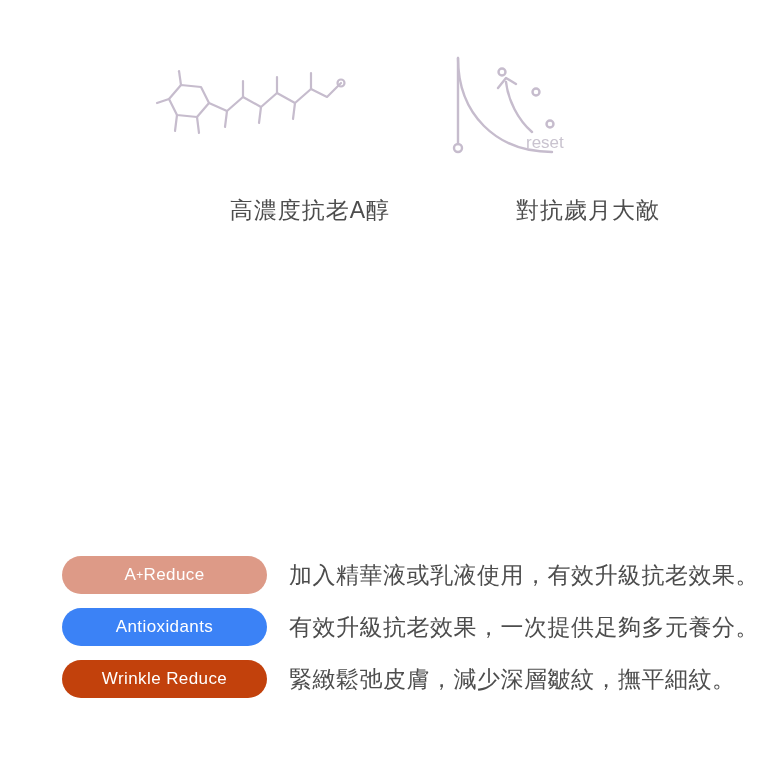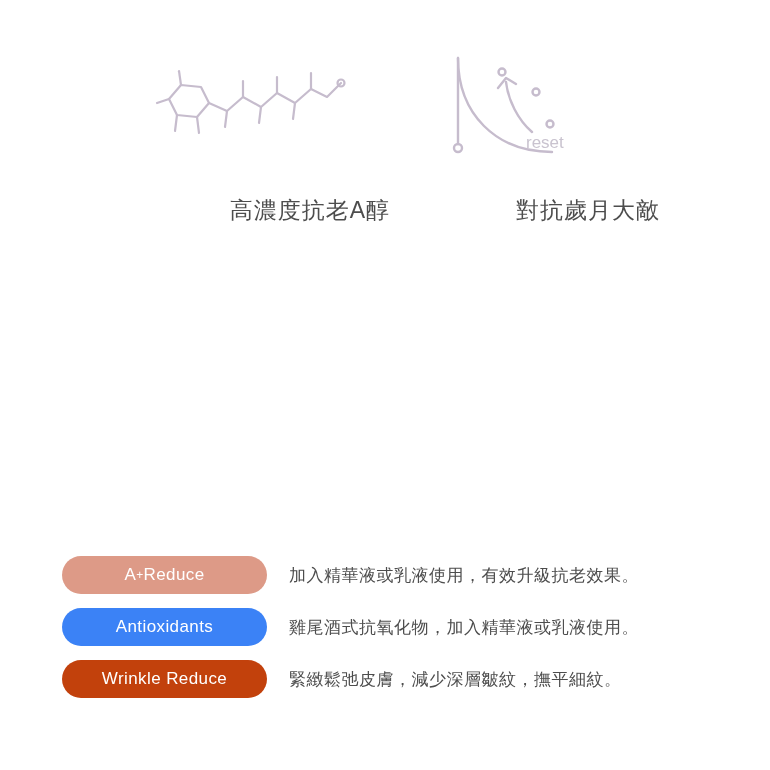--- a/index.html
+++ b/index.html
@@ -75,21 +75,21 @@
     display: flex;
     align-items: center;
     justify-content: center;
     letter-spacing: 0.4px;
     font-family: "Liberation Sans", sans-serif;
   }
   .benefit-tag.tone-2 { background: #3b82f6; }
   .benefit-tag.tone-3 { background: #c2410c; }
   .benefit-text {
     margin-left: 22px;
-    font-size: 17px;
+    font-size: 23px;
     color: #4d4d4d;
     letter-spacing: 0.5px;
     white-space: nowrap;
   }
   .sup {
     font-size: 12px;
     vertical-align: super;
   }
   .reset-word {
     font-size: 17px;
@@ -157,21 +157,21 @@
       <div class="benefit-tag">
         <span>A</span>
           <span class="sup">+</span>
           <span> Reduce</span>
       </div>
       <div class="benefit-text">加入精華液或乳液使用，有效升級抗老效果。</div>
     </div>
 
     <div class="benefit-row">
       <div class="benefit-tag tone-2">Antioxidants</div>
-      <div class="benefit-text">雞尾酒式抗氧化物，加入精華液或乳液使用。</div>
+      <div class="benefit-text">有效升級抗老效果，一次提供足夠多元養分。</div>
     </div>
 
     <div class="benefit-row">
       <div class="benefit-tag tone-3">Wrinkle Reduce</div>
       <div class="benefit-text">緊緻鬆弛皮膚，減少深層皺紋，撫平細紋。</div>
     </div>
 
   </div>
 
 </div>

